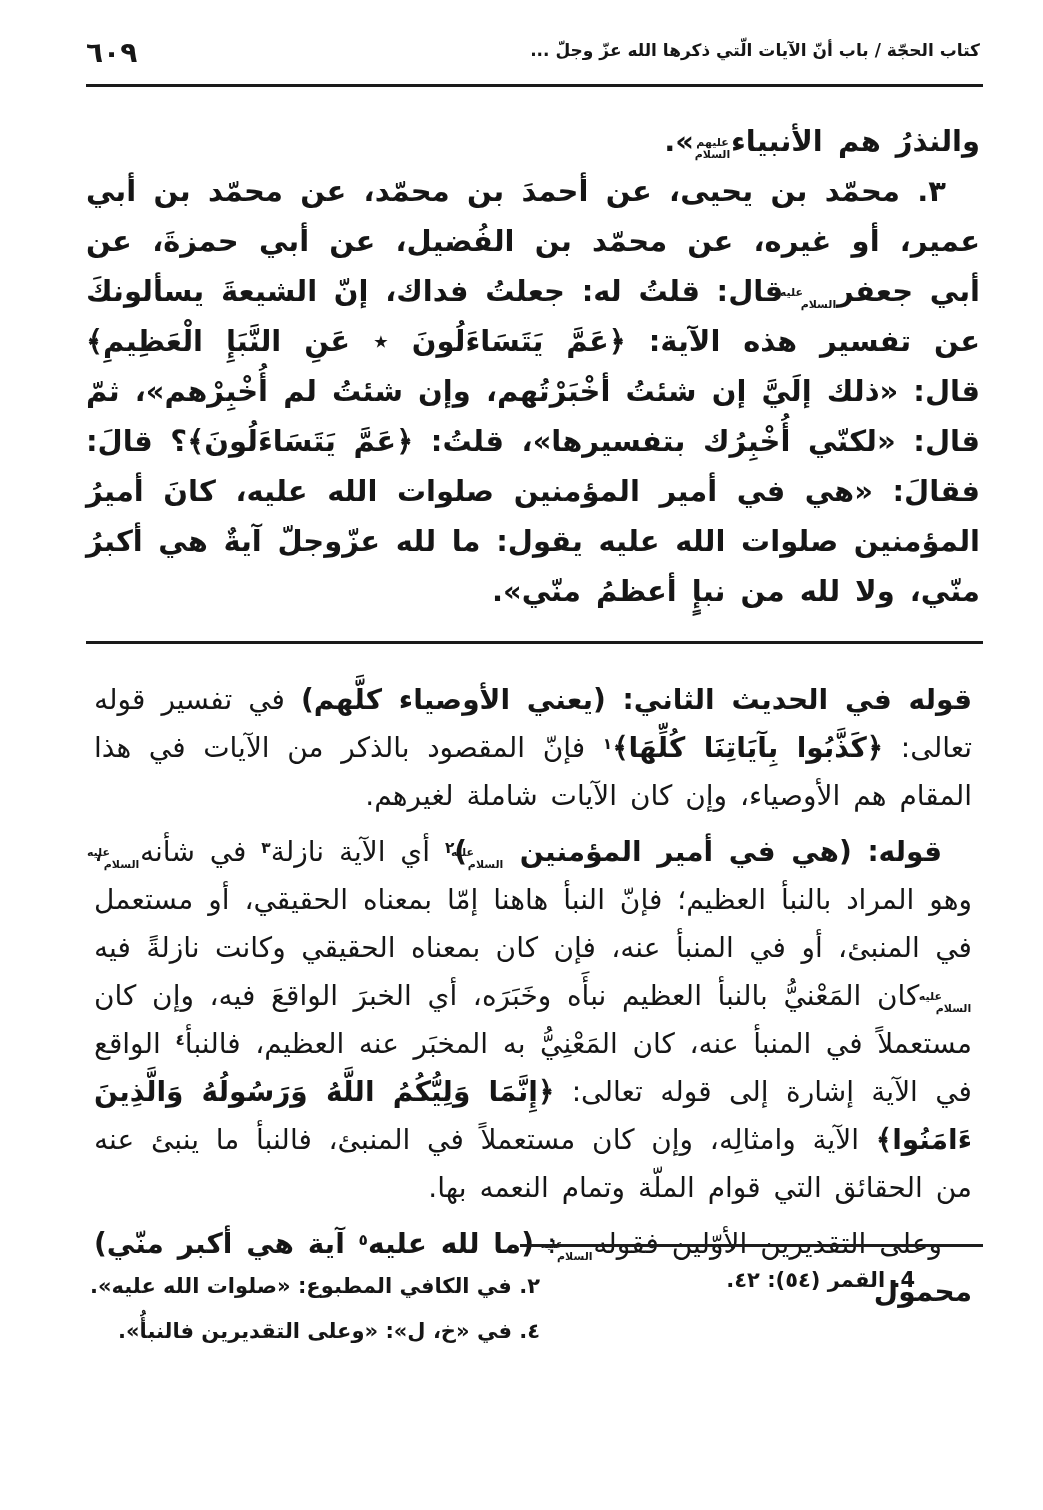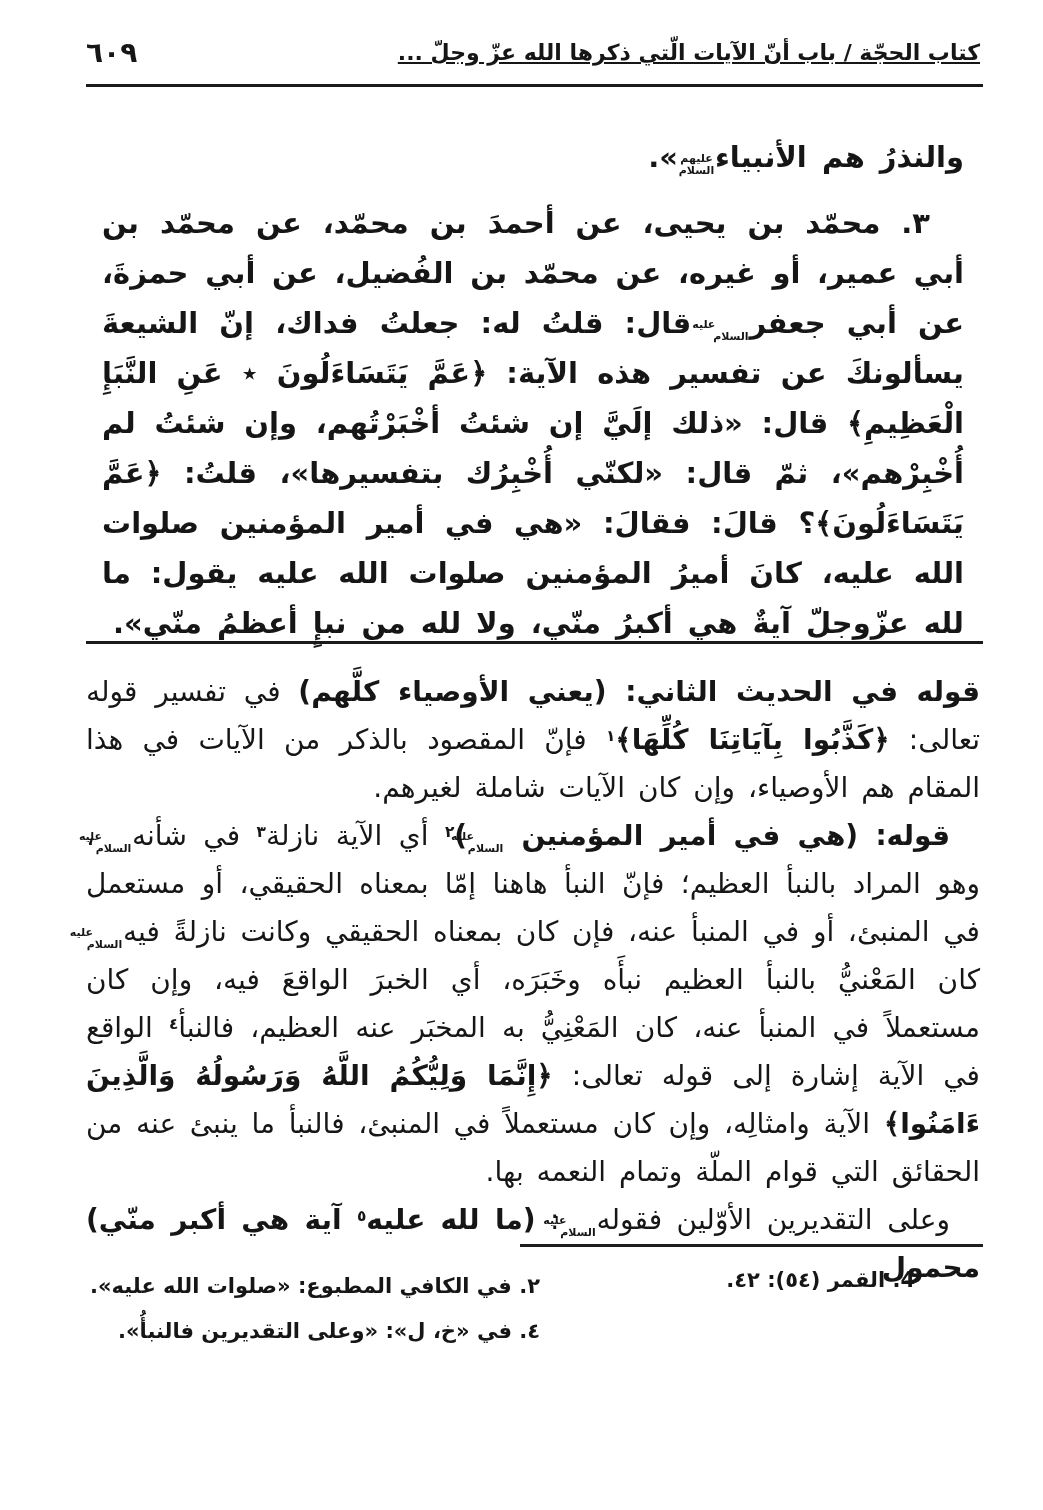--- a/index.html
+++ b/index.html
@@ -7,52 +7,52 @@
     position:relative;
     width:1043px;height:1510px;
     background:#ffffff;
     color:#161616;
     font-family:"DejaVu Sans",sans-serif;
     overflow:hidden;
   }
   
   .running-title{
     position:absolute;top:40px;right:63px;
-    direction:rtl;font-size:22px;font-weight:700;white-space:nowrap;text-decoration:underline;
+    direction:rtl;font-size:17px;font-weight:700;white-space:nowrap;
   }
   .page-number{
     position:absolute;top:36px;left:86px;
     font-size:28px;font-weight:700;
   }
   .header-rule{
     position:absolute;top:84px;left:86px;right:60px;height:3px;
     background:#1a1a1a;
   }
   
   .matn{
     position:absolute;top:116px;right:63px;left:86px;
     direction:rtl;text-align:justify;
     font-size:29px;font-weight:700;line-height:50px;
     word-spacing:5px;
   }
-  .matn p{margin:16px;}
+  .matn p{margin:0;}
   .matn p.indent{text-indent:34px;}
   
   .section-divider{
     position:absolute;top:641px;left:86px;right:60px;height:3px;
     background:#1a1a1a;
   }
   
   .commentary{
     position:absolute;top:668px;right:63px;left:86px;
     direction:rtl;text-align:justify;
     font-size:28px;font-weight:400;line-height:48px;
     word-spacing:4px;
   }
-  .commentary p{margin:0;}
+  .commentary p{margin:8px;}
   .commentary p.indent{text-indent:30px;}
   
   .r-b{font-weight:700;}
   .r-n{font-weight:inherit;}
   .r-sup{font-size:0.55em;vertical-align:0.55em;line-height:0;font-weight:700;}
   .r-hon{
     display:inline-block;width:37px;
     font-size:11px;line-height:1.05;text-align:center;
     vertical-align:-7px;font-weight:700;word-spacing:0;
     white-space:normal;

